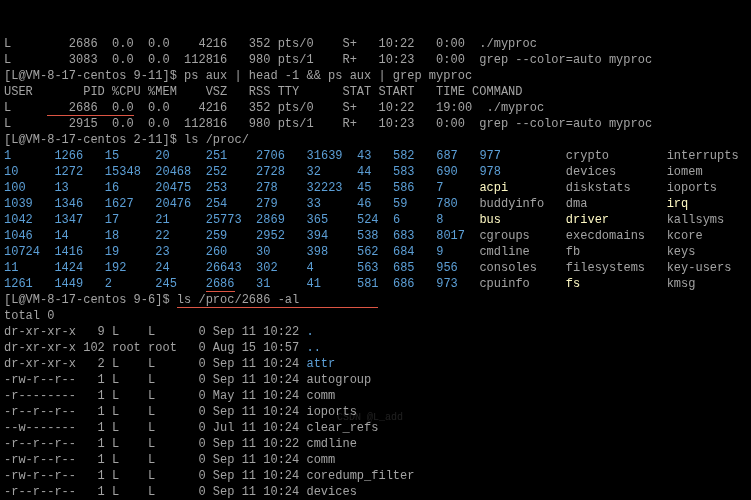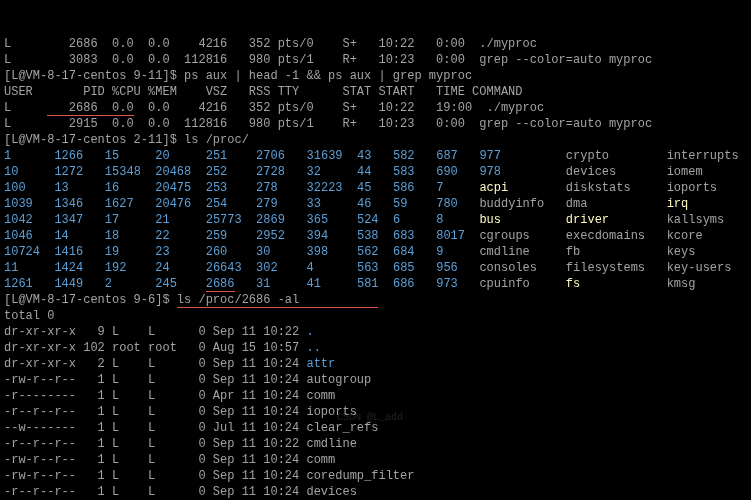--- a/index.html
+++ b/index.html
@@ -26,21 +26,21 @@
 <span class="b">1046   </span><span class="b">14     </span><span class="b">18     </span><span class="b">22     </span><span class="b">259    </span><span class="b">2952   </span><span class="b">394    </span><span class="b">538  </span><span class="b">683   </span><span class="b">8017  </span><span class="w">cgroups     </span><span class="w">execdomains   </span><span class="w">kcore        </span>
 <span class="b">10724  </span><span class="b">1416   </span><span class="b">19     </span><span class="b">23     </span><span class="b">260    </span><span class="b">30     </span><span class="b">398    </span><span class="b">562  </span><span class="b">684   </span><span class="b">9     </span><span class="w">cmdline     </span><span class="w">fb            </span><span class="w">keys         </span>
 <span class="b">11     </span><span class="b">1424   </span><span class="b">192    </span><span class="b">24     </span><span class="b">26643  </span><span class="b">302    </span><span class="b">4      </span><span class="b">563  </span><span class="b">685   </span><span class="b">956   </span><span class="w">consoles    </span><span class="w">filesystems   </span><span class="w">key-users    </span>
 <span class="b">1261   </span><span class="b">1449   </span><span class="b">2      </span><span class="b">245    </span><span class="b"><span class="ul">2686</span>   </span><span class="b">31     </span><span class="b">41     </span><span class="b">581  </span><span class="b">686   </span><span class="b">973   </span><span class="w">cpuinfo     </span><span class="c">fs            </span><span class="w">kmsg         </span>
 <span class="w">[L@VM-8-17-centos 9-6]$ </span><span class="w ul">ls /proc/2686 -al           </span>
 <span class="w">total 0</span>
 <span class="w">dr-xr-xr-x   9 L    L      0 Sep 11 10:22 </span><span class="b">.</span>
 <span class="w">dr-xr-xr-x 102 root root   0 Aug 15 10:57 </span><span class="b">..</span>
 <span class="w">dr-xr-xr-x   2 L    L      0 Sep 11 10:24 </span><span class="b">attr</span>
 <span class="w">-rw-r--r--   1 L    L      0 Sep 11 10:24 </span><span class="w">autogroup</span>
-<span class="w">-r--------   1 L    L      0 Apr 11 10:24 </span><span class="w">comm</span>
+<span class="w">-r--------   1 L    L      0 May 11 10:24 </span><span class="w">comm</span>
 <span class="w">-r--r--r--   1 L    L      0 Sep 11 10:24 </span><span class="w">ioports</span>
 <span class="w">--w-------   1 L    L      0 Jul 11 10:24 </span><span class="w">clear_refs</span>
 <span class="w">-r--r--r--   1 L    L      0 Sep 11 10:22 </span><span class="w">cmdline</span>
 <span class="w">-rw-r--r--   1 L    L      0 Sep 11 10:24 </span><span class="w">comm</span>
 <span class="w">-rw-r--r--   1 L    L      0 Sep 11 10:24 </span><span class="w">coredump_filter</span>
 <span class="w">-r--r--r--   1 L    L      0 Sep 11 10:24 </span><span class="w">devices</span>
                     
                                     
 </div>
 <div class="wm dim">CSDN @L_add</div>

